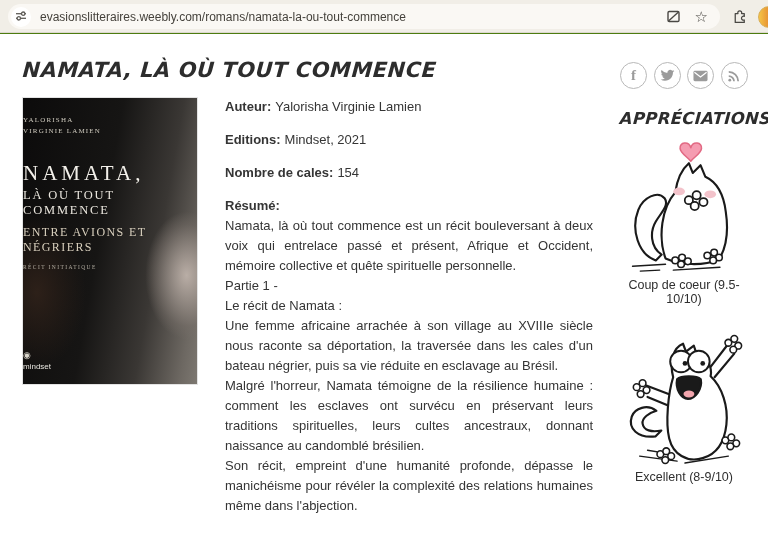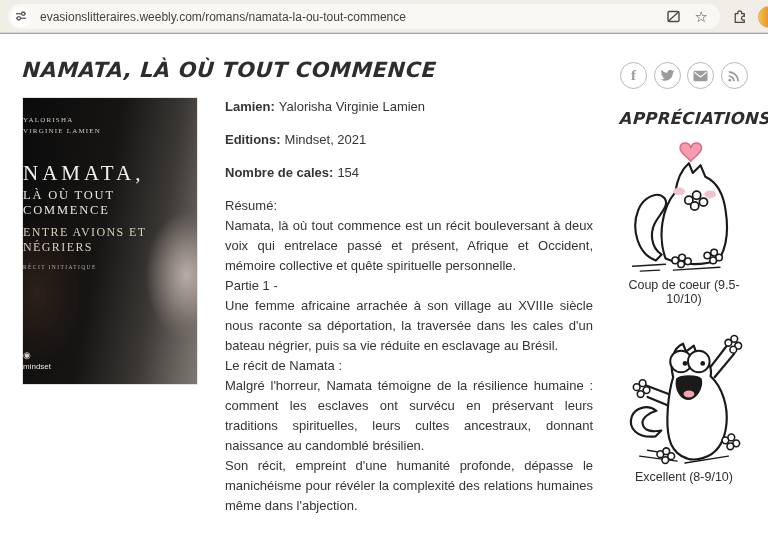--- a/index.html
+++ b/index.html
@@ -1,18 +1,18 @@
 <!DOCTYPE html>
 <html><head>
 <meta charset="utf-8">
 <style>
   * { box-sizing: border-box; margin: 0; padding: 0; }
   html,body { width:768px; height:539px; overflow:hidden; background:#fff;
               font-family:"Liberation Sans", sans-serif; }
-  .screen { position:relative; width:768px; height:393px; background:#a3a3a3;padding-left:24px; }
+  .screen { position:relative; width:768px; height:393px; background:#4d7c0f;padding-left:24px; }
 
   
   .toolbar { position:absolute; top:0; left:0; width:768px; height:33px;
              background:#f1eee7; border-bottom:1px solid #dcd8cf;
              display:flex; align-items:center; }
   .omnibox { position:absolute; left:8px; top:4px; width:712px; height:25px;
              background:#faf8f4; border-radius:13px; display:flex; align-items:center;
              padding:0 8px 0 3px; }
   .site-info-btn { width:20px; height:20px; border-radius:50%; background:#ffffff;
                    display:flex; align-items:center; justify-content:center; flex:0 0 auto; }
@@ -60,21 +60,21 @@
              letter-spacing:1.4px; color:#b4aea2; }
   .cov-pub { position:absolute; bottom:13px; left:0; right:0; font-size:8px; color:#e8e5de; }
   .cov-pub .pubmark { display:block; font-size:9px; line-height:1; margin-bottom:2px; color:#d9d5cb; }
 
   
   .details { flex:1 1 auto; margin-left:27px; font-size:13px; line-height:20px;
              color:#353535; text-align:justify; }
   .details p.detail { margin-bottom:13px; }
   .dl { font-weight:bold; }
   .dv { margin-left:4px; }
-  .resume-label { font-weight:normal; margin-top:2px; }
+  .resume-label { font-weight:bold; margin-top:2px; }
   .rline { text-align:justify; }
 
   
   .sidebar { position:absolute; left:620px; top:0; width:128px; }
   .social-row { margin-top:28px; display:flex; justify-content:space-between; }
   .scircle { width:27px; height:27px; border-radius:50%; border:1.5px solid #b8b8b8;
              display:flex; align-items:center; justify-content:center; cursor:pointer;
              color:#9b9b9b; background:#fff; }
   .fb-f { font-family:"Liberation Serif", serif; font-weight:bold; font-size:15px;
           color:#9b9b9b; line-height:1; }
@@ -148,33 +148,33 @@
           <div class="cov-sub">ENTRE AVIONS ET NÉGRIERS</div>
           <div class="cov-tag">RÉCIT INITIATIQUE</div>
           <div class="cov-pub">
             <span class="pubmark">◉</span>
             <span>mindset</span>
           </div>
         </div>
 
         <div class="details">
           <p class="detail">
-            <span class="dl">Lamien:</span><span class="dv">Yalorisha Virginie Lamien</span>
+            <span class="dl">Auteur:</span><span class="dv">Yalorisha Virginie Lamien</span>
           </p>
           <p class="detail">
             <span class="dl">Editions:</span><span class="dv">Mindset, 2021</span>
           </p>
           <p class="detail">
             <span class="dl">Nombre de cales:</span><span class="dv">154</span>
           </p>
           <div class="resume-label">Résumé:</div>
           <div class="rline">Namata, là où tout commence est un récit bouleversant à deux voix qui entrelace passé et présent, Afrique et Occident, mémoire collective et quête spirituelle personnelle.</div>
           <div class="rline">Partie 1 -</div>
+          <div class="rline">Le récit de Namata :</div>
           <div class="rline">Une femme africaine arrachée à son village au XVIIIe siècle nous raconte sa déportation, la traversée dans les cales d'un bateau négrier, puis sa vie réduite en esclavage au Brésil.</div>
-          <div class="rline">Le récit de Namata :</div>
           <div class="rline">Malgré l'horreur, Namata témoigne de la résilience humaine : comment les esclaves ont survécu en préservant leurs traditions spirituelles, leurs cultes ancestraux, donnant naissance au candomblé brésilien.</div>
           <div class="rline">Son récit, empreint d'une humanité profonde, dépasse le manichéisme pour révéler la complexité des relations humaines même dans l'abjection.</div>
         </div>
       </div>
     </div>
 
     <aside class="sidebar">
       <div class="social-row">
         <div class="scircle">
             <span class="fb-f">f</span>

